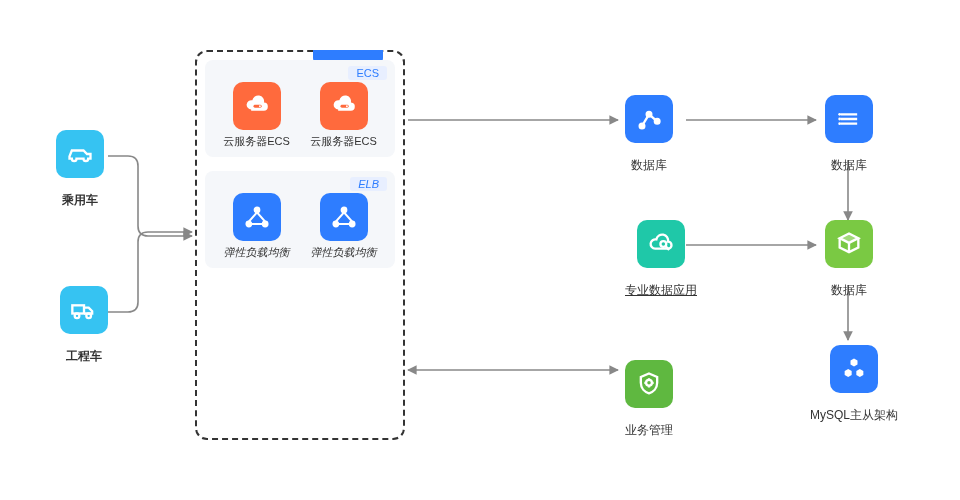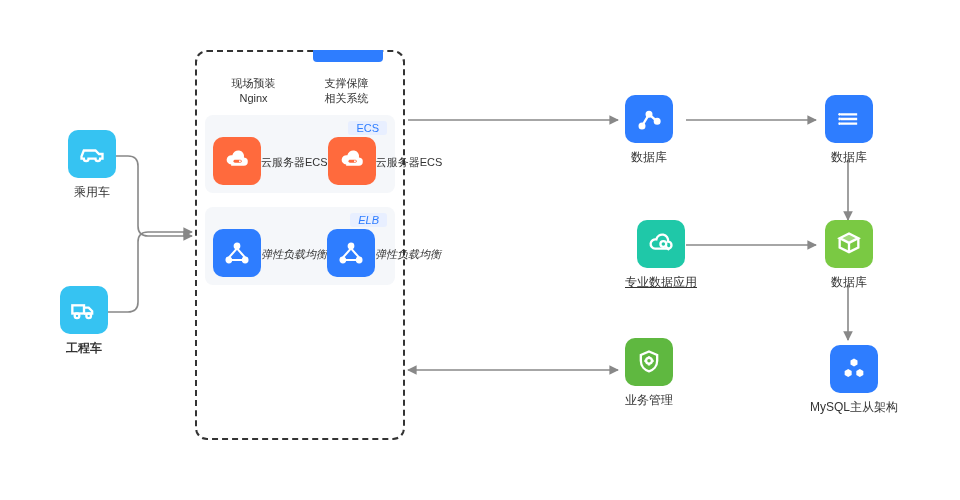--- a/index.html
+++ b/index.html
@@ -23,21 +23,21 @@
     width: 48px;
     height: 48px;
     border-radius: 10px;
     display: flex;
     align-items: center;
     justify-content: center;
     flex-shrink: 0;
   }
   .icon svg { width: 28px; height: 28px; }
   .node .label {
-    margin-top: 6px;
+    margin-top: 14px;
     text-align: center;
     white-space: nowrap;
   }
 
   .bg-lightblue { background: #36c3f2; }
   .bg-orange    { background: #ff6a3d; }
   .bg-blue      { background: #2e7dff; }
   .bg-teal      { background: #1fc8a8; }
   .bg-green     { background: #5fb840; }
   .bg-greensat  { background: #7ac943; }
@@ -84,21 +84,21 @@
   .innerbox .badge {
     position: absolute;
     top: 6px;
     right: 8px;
     font-size: 11px;
     padding: 1px 8px;
     border-radius: 3px;
     background: #e8efff;
     color: #2e7dff;
   }
-  .mini-node { display:flex; align-items:center; }
+  .mini-node { display:flex; flex-direction:column; align-items:center; }
   .mini-node .label { margin-top: 4px; font-size: 11px; white-space: nowrap; }
 
   
   svg.connectors {
     position: absolute;
     left: 0; top: 0;
     width: 960px; height: 500px;
     pointer-events: none;
   }
   .conn { stroke: #888; stroke-width: 1.6; fill: none; marker-end: url(#arrow); }
@@ -126,21 +126,21 @@
 
   <path class="conn" d="M848,160 v60"></path>
 
   <path class="conn" d="M686,245 h130"></path>
 
   <path class="conn" d="M848,285 v55"></path>
 
   <path class="conn bi" d="M408,370 h210"></path>
 </svg>
 
-<div class="node" style="left:68px; top:130px;">
+<div class="node" style="left:56px; top:130px;font-weight:bold;">
   <div class="icon bg-lightblue">
     <svg viewBox="0 0 24 24" fill="none" stroke="#fff" stroke-width="2">
       <path d="M3 14 l2 -5 h10 l3 3 h3 v4 h-2 a2 2 0 1 1 -4 0 h-6 a2 2 0 1 1 -4 0 H3 z"></path>
     </svg>
   </div>
   <div class="label">乘用车</div>
 </div>
 
 <div class="node" style="left:60px; top:286px;font-weight:bold;">
   <div class="icon bg-lightblue">
@@ -150,30 +150,20 @@
       <circle cx="6" cy="17" r="2"></circle>
         <circle cx="16" cy="17" r="2"></circle>
     </svg>
   </div>
   <div class="label">工程车</div>
 </div>
 
 <div class="panel">
   <div class="tab"></div>
 
-  <div class="panel-head">
-    <div>
-      <div>现场预装</div>
-      <div>Nginx</div>
-    </div>
-    <div>
-      <div>支撑保障</div>
-      <div>相关系统</div>
-    </div>
-  </div>
 
   <div class="innerbox">
     <span class="badge">ECS</span>
     <div class="mini-node">
       <div class="icon bg-orange">
         <svg viewBox="0 0 24 24">
             <path fill="#fff" d="M7 15a4 4 0 1 1 1-7.9A5 5 0 0 1 18 9a3.5 3.5 0 0 1-.5 7H7z"></path>
             <rect x="9" y="11" width="7" height="2.5" rx="1.2" fill="#ff6a3d"></rect>
             <circle cx="14.5" cy="12.2" r="0.8" fill="#fff"></circle>
           </svg>
@@ -258,21 +248,21 @@
   <div class="icon bg-greensat">
     <svg viewBox="0 0 24 24" fill="none" stroke="#fff" stroke-width="2">
       <path d="M12 3 L20 7 L12 11 L4 7 Z" fill="#fff" fill-opacity="0.3"></path>
       <path d="M4 7 v8 l8 4 l8 -4 v-8"></path>
         <path d="M12 11 v8"></path>
     </svg>
   </div>
   <div class="label">数据库</div>
 </div>
 
-<div class="node" style="left:625px; top:338px;">
+<div class="node" style="left:625px; top:360px;">
   <div class="icon bg-green">
     <svg viewBox="0 0 24 24" fill="none" stroke="#fff" stroke-width="2">
       <path d="M12 3 l7 3 v5 c0 5 -3.5 8 -7 9 c-3.5 -1 -7 -4 -7 -9 V6 z"></path>
       <circle cx="12" cy="11" r="2.5"></circle>
         <path d="M12 8 v-1 M12 15 v-1 M9 11 h-1 M16 11 h-1"></path>
     </svg>
   </div>
   <div class="label">业务管理</div>
 </div>
 

